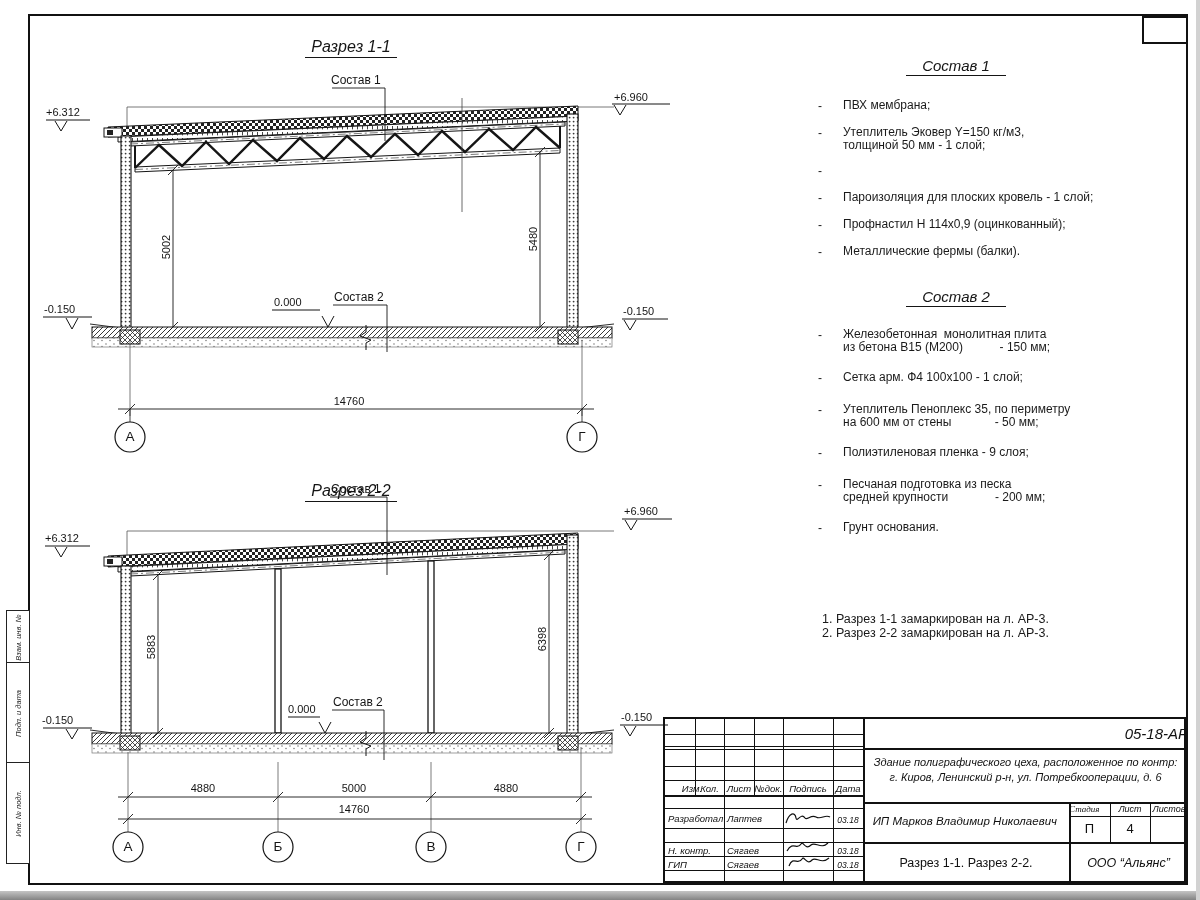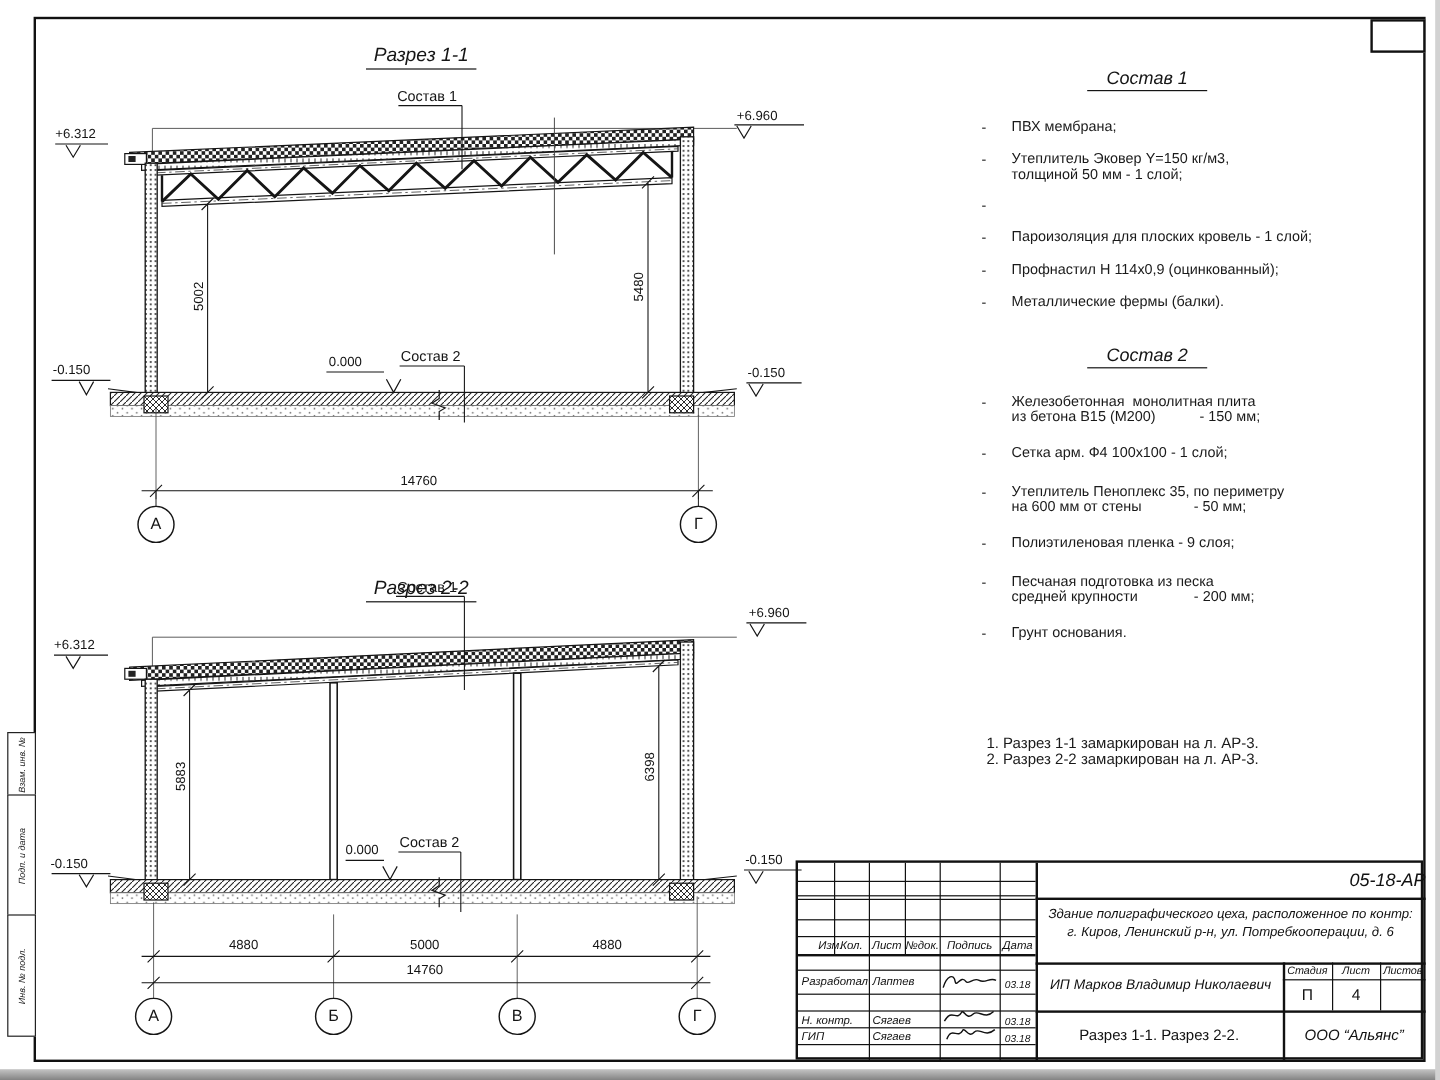--- a/index.html
+++ b/index.html
@@ -301,24 +301,24 @@
     <svg style="position:absolute;left:120px;top:119px;" width="46" height="17" viewBox="0 0 46 17">
       <path d="M2,13 C8,2 12,13 16,6 C18,2 20,13 26,7 C30,3 36,12 43,5" stroke="#111" fill="none" stroke-width="1.2"></path>
       </svg>
     <svg style="position:absolute;left:122px;top:133px;" width="44" height="19" viewBox="0 0 44 19">
       <path d="M2,14 C6,3 11,14 15,7 C17,3 20,14 25,8 C29,4 34,13 42,6" stroke="#111" fill="none" stroke-width="1.2"></path>
       </svg>
 
     <div class="tbt" style="left:198px;top:6px;width:325px;text-align:right;font-size:15px;">05-18-АР</div>
     <div class="tbt" style="left:198px;top:37px;width:325px;text-align:center;font-size:11px;">Здание полиграфического цеха, расположенное по контр:</div>
     <div class="tbt" style="left:198px;top:52px;width:325px;text-align:center;font-size:11px;">г. Киров,  Ленинский р-н, ул. Потребкооперации, д. 6</div>
-    <div class="tbt" style="left:210px;top:96px;width:206px;text-align:left;font-size:11.5px;">ИП Марков Владимир Николаевич</div>
+    <div class="tbt" style="left:186px;top:96px;width:206px;text-align:right;font-size:11.5px;">ИП Марков Владимир Николаевич</div>
     <div class="tbt" style="left:198px;top:137px;width:206px;text-align:center;font-size:12.5px;font-style:normal;">Разрез 1-1. Разрез 2-2.</div>
     <div class="tbt" style="left:404px;top:137px;width:119px;text-align:center;font-size:12.5px;">ООО “Альянс”</div>
-    <div class="tbt" style="left:404px;top:85px;width:41px;text-align:center;font-size:9px;">Стадия</div>
+    <div class="tbt" style="left:404px;top:85px;width:41px;font-size:9px;font-family:Liberation Serif, serif;">Стадия</div>
     <div class="tbt" style="left:445px;top:85px;width:40px;text-align:center;font-size:9px;">Лист</div>
     <div class="tbt" style="left:485px;top:85px;width:38px;text-align:center;font-size:9px;">Листов</div>
     <div class="tbt" style="left:404px;top:102px;width:41px;text-align:center;font-size:13px;font-style:normal;">П</div>
     <div class="tbt" style="left:445px;top:102px;width:40px;text-align:center;font-size:13px;font-style:normal;">4</div>
     <div class="tbt" style="left:485px;top:102px;width:38px;text-align:center;font-size:13px;font-style:normal;"></div>
   </div>
 
   <div class="band-bottom"></div>
   <div class="band-right"></div>
 </div>

